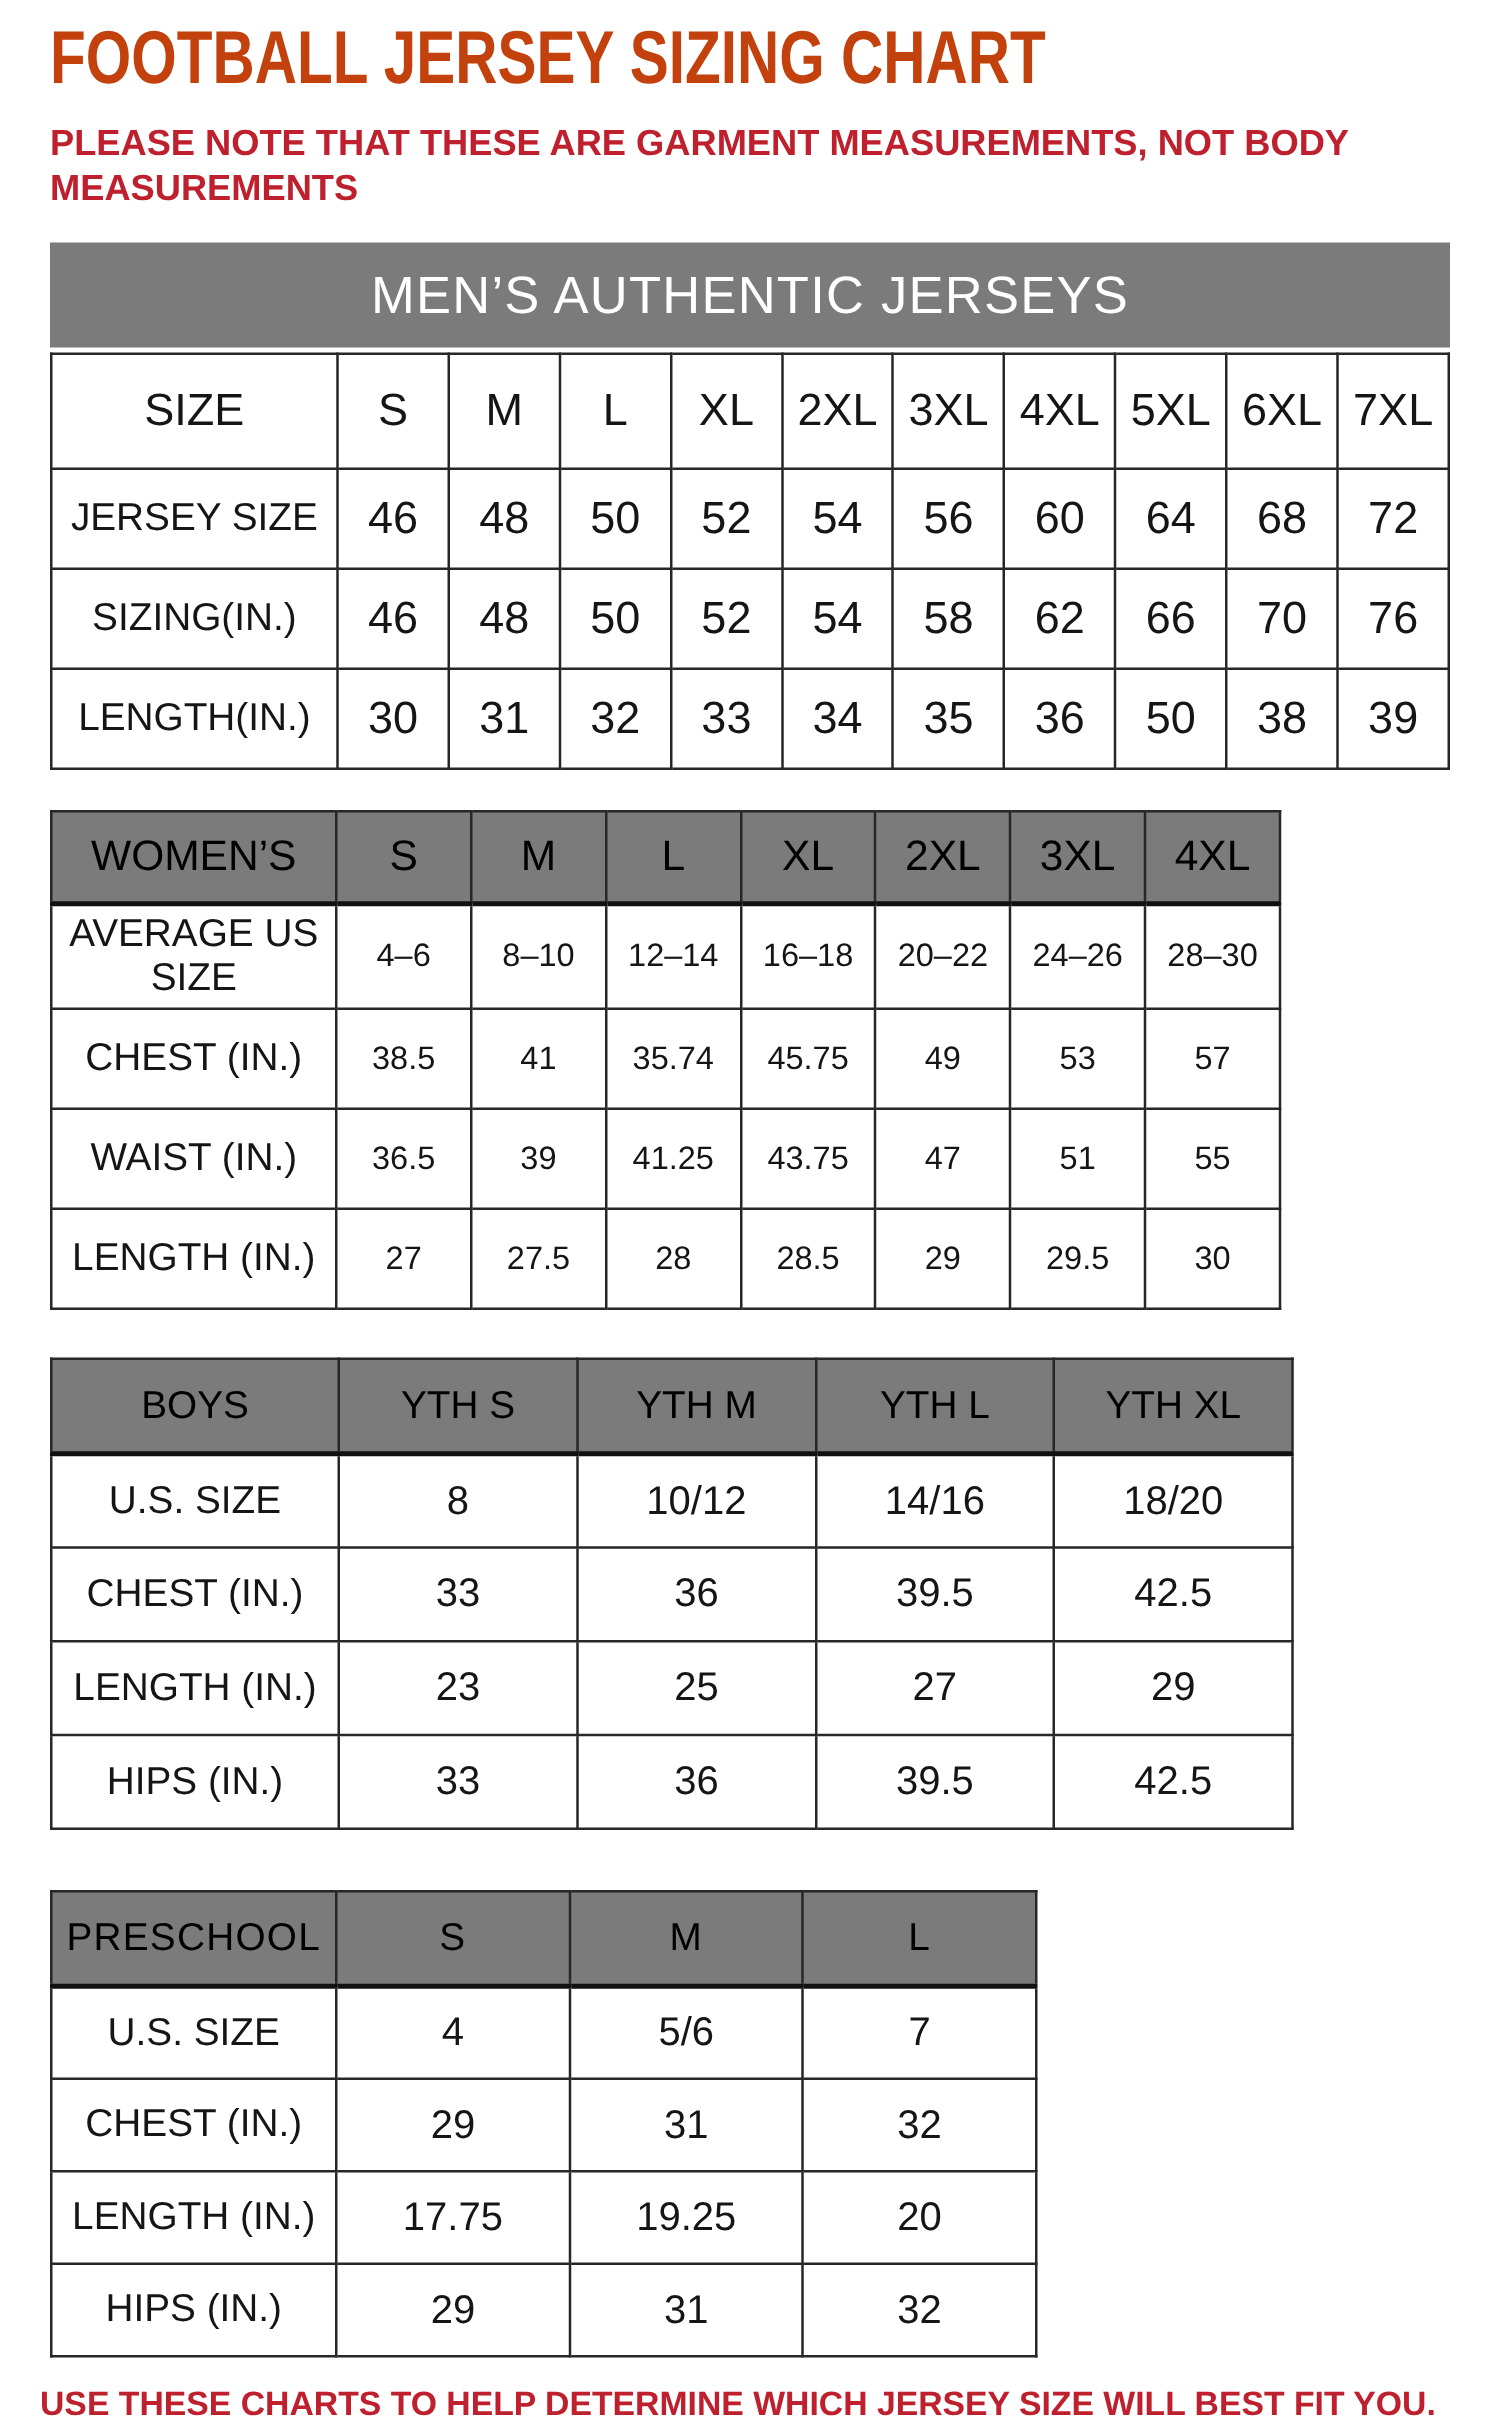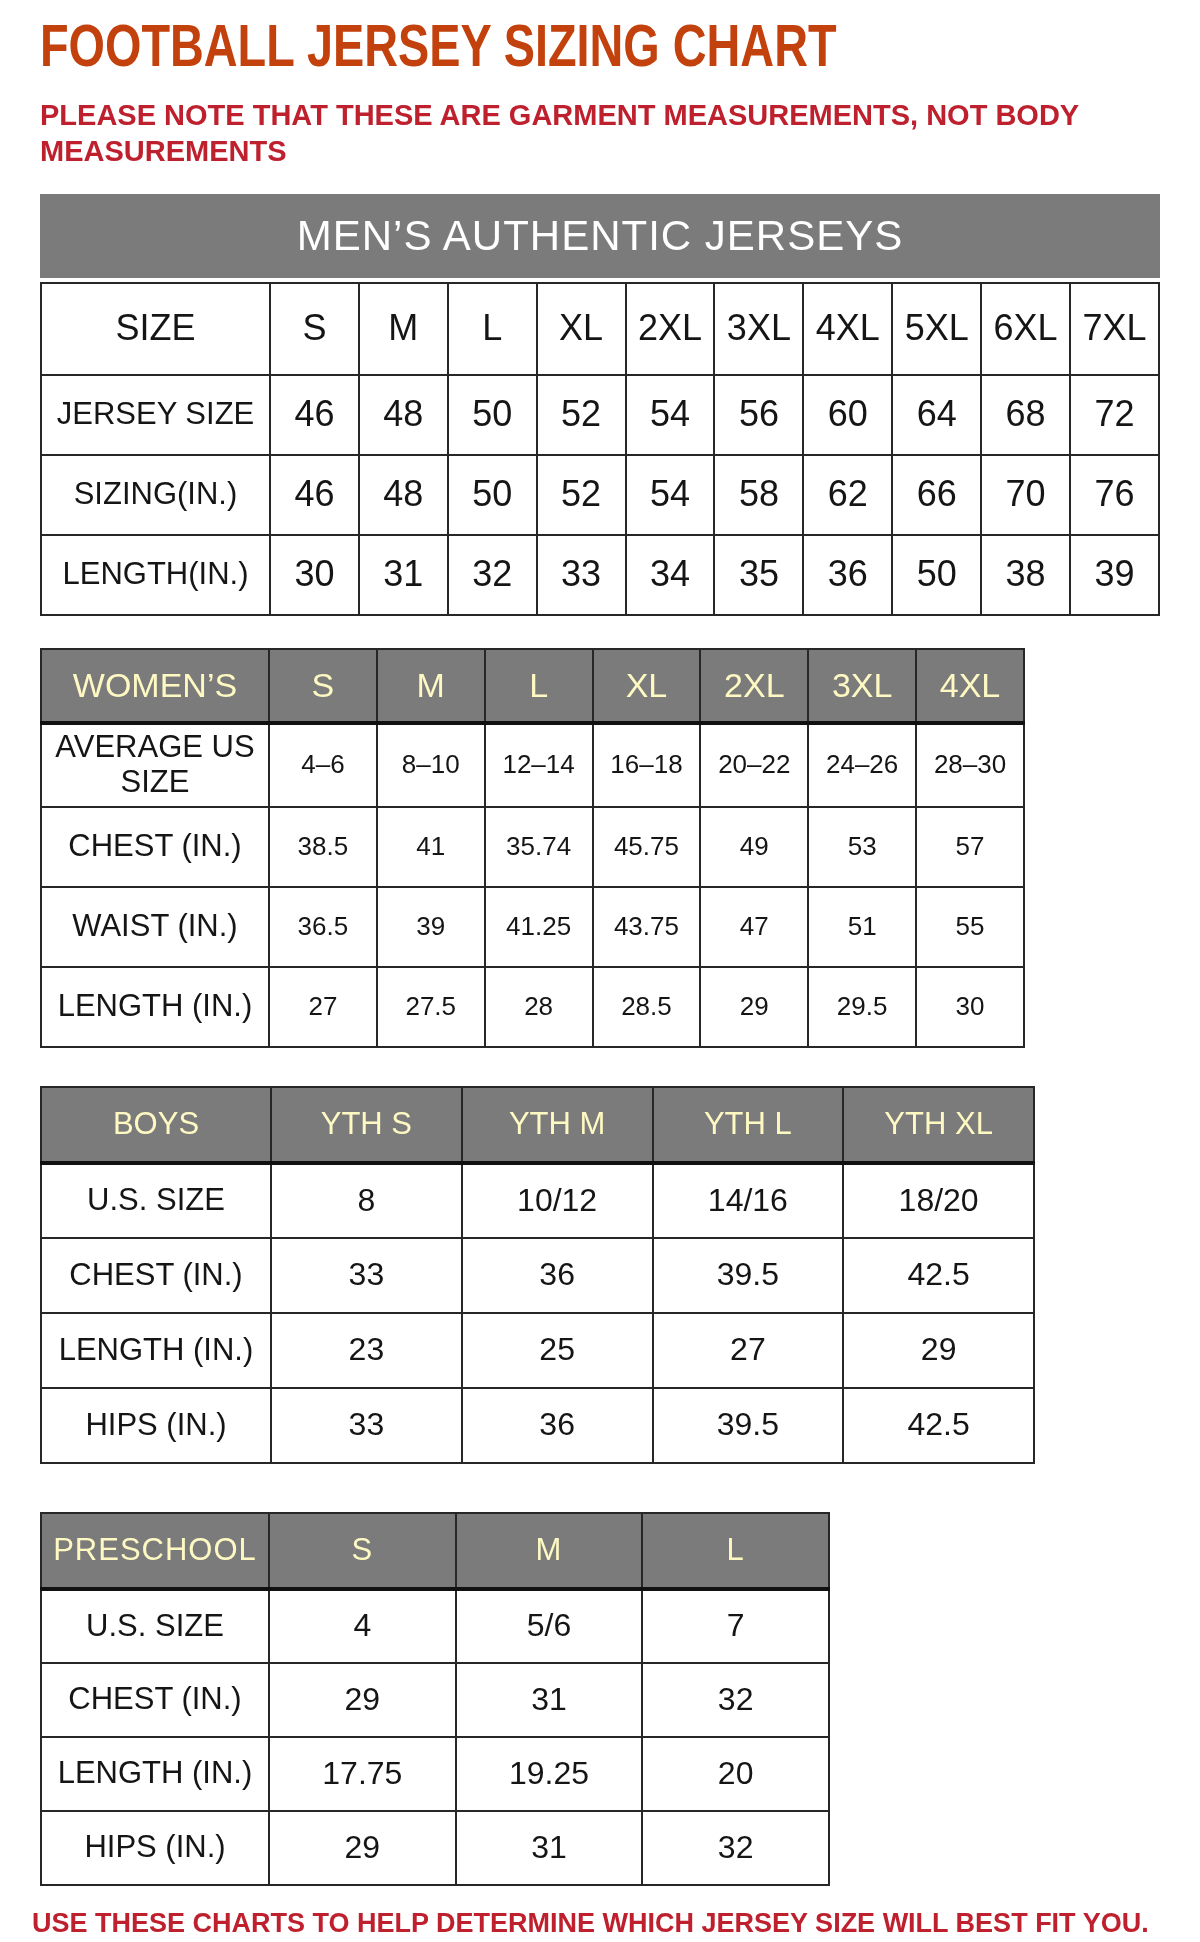--- a/index.html
+++ b/index.html
@@ -60,21 +60,21 @@
   .tbl th, .tbl td {
     border: 2px solid #272727;
     text-align: center;
     vertical-align: middle;
     padding: 0 2px;
     font-weight: normal;
     line-height: 1.12;
   }
   .gray-head thead th {
     background: var(--header-gray, #7b7b7b);
-    color: #fef9c3;
+    color: #000000;
     border-bottom: 4px solid #111;
   }
   td.row-label { white-space: nowrap; }
   td.row-label.wrap { white-space: normal; }
 
   
   .mens { width: 1120px; }
   .mens col.first-col { width: 229px; }
   .mens thead th { height: 92px; font-size: 36px; }
   .mens tbody td { height: 80px; font-size: 36px; }

